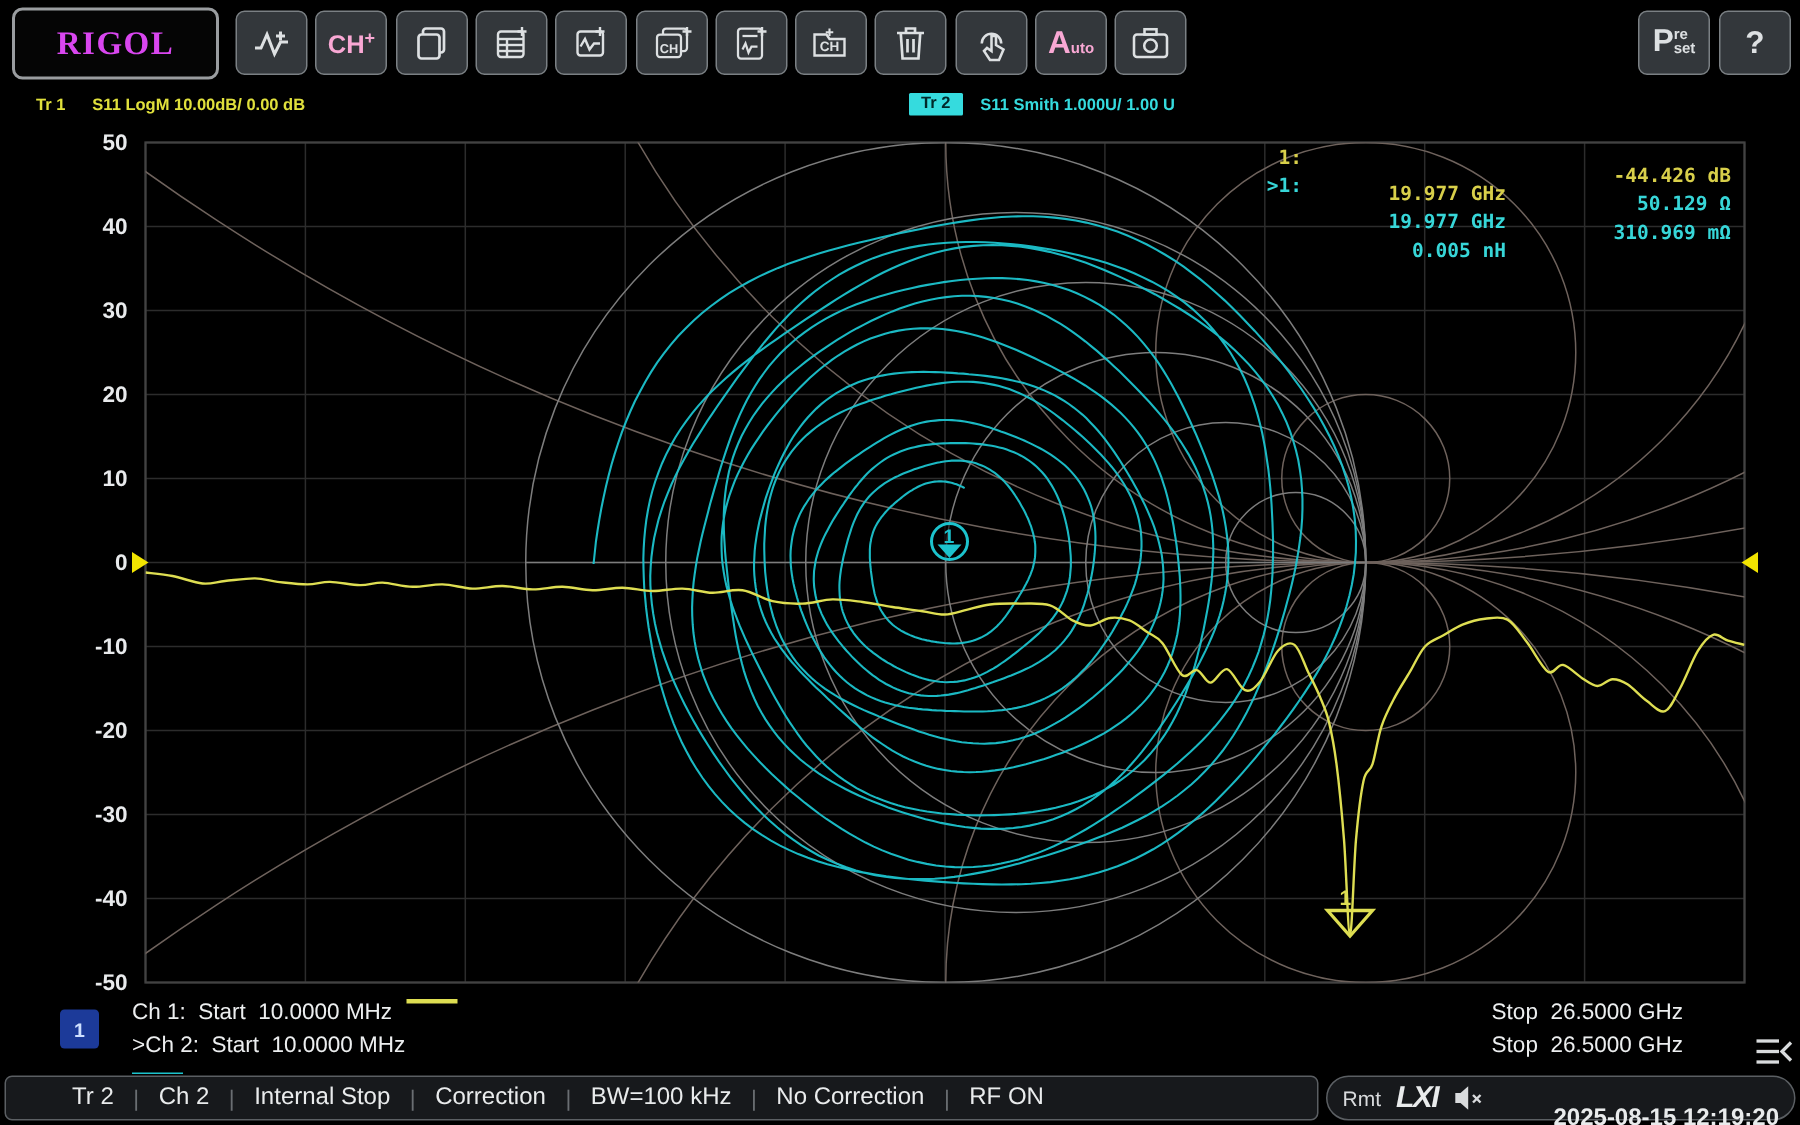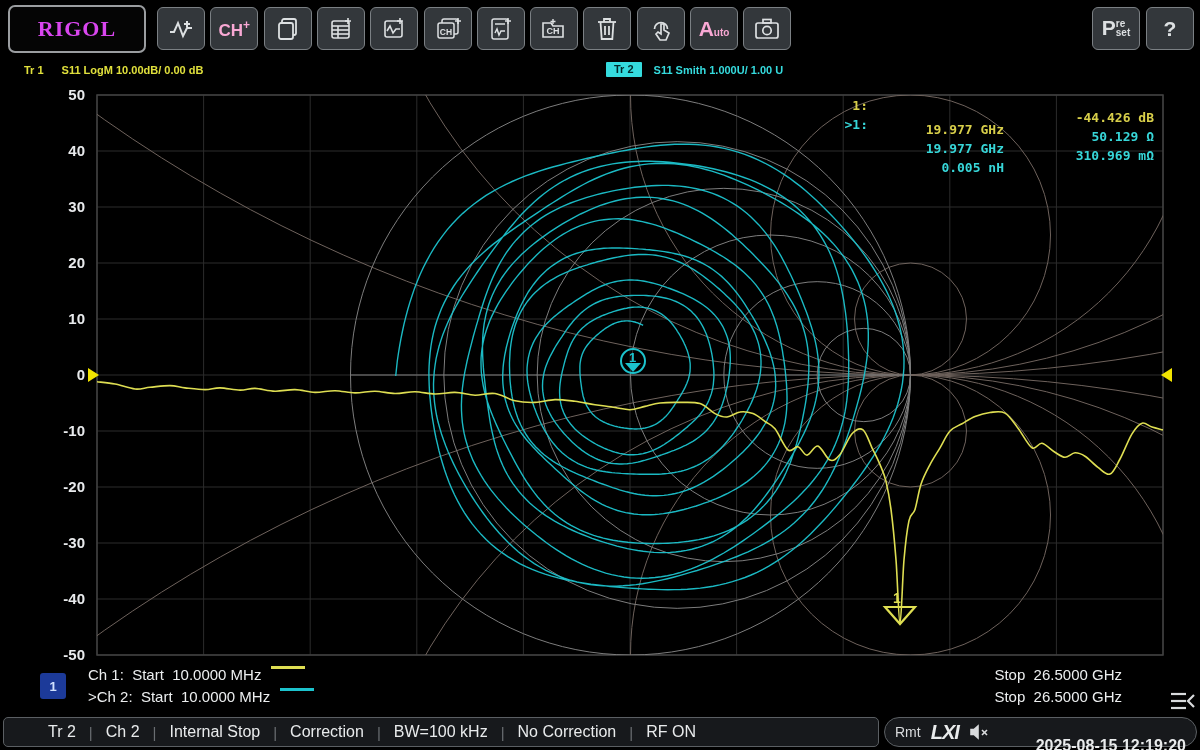--- a/index.html
+++ b/index.html
@@ -308,21 +308,21 @@
         <span class="mr-label"></span>
         <span class="mr-freq">0.005 nH</span>
         <span class="mr-val">310.969 mΩ</span>
       </div>
     </div>
 
   <div id="chinfo">
     <div id="ch-sel">1</div>
     <div id="ch-rows">
         <div class="ch-row" style="top: 4px;"><span>Ch 1:  Start  10.0000 MHz</span><span class="swatch" style="border-color:#dede52"></span></div>
-        <div class="ch-row" style="top: 26px;"><span>&gt;Ch 2:  Start  10.0000 MHz</span><span class="swatch" style="border-color:#1cc3cd"></span></div>
+        <div class="ch-row" style="top: 26px; flex-direction: column;"><span>&gt;Ch 2:  Start  10.0000 MHz</span><span class="swatch" style="border-color:#1cc3cd"></span></div>
       </div>
     <div id="menu-collapse">
       <svg width="28" height="22" viewBox="0 0 28 22">
         <g stroke="#d9dbdd" stroke-width="2.2" fill="none">
           <line x1="3" y1="4" x2="18" y2="4"></line>
             <line x1="3" y1="11" x2="18" y2="11"></line>
             <line x1="3" y1="18" x2="18" y2="18"></line>
           <path d="M26 5 L20 11 L26 17"></path>
         </g>
       </svg>

